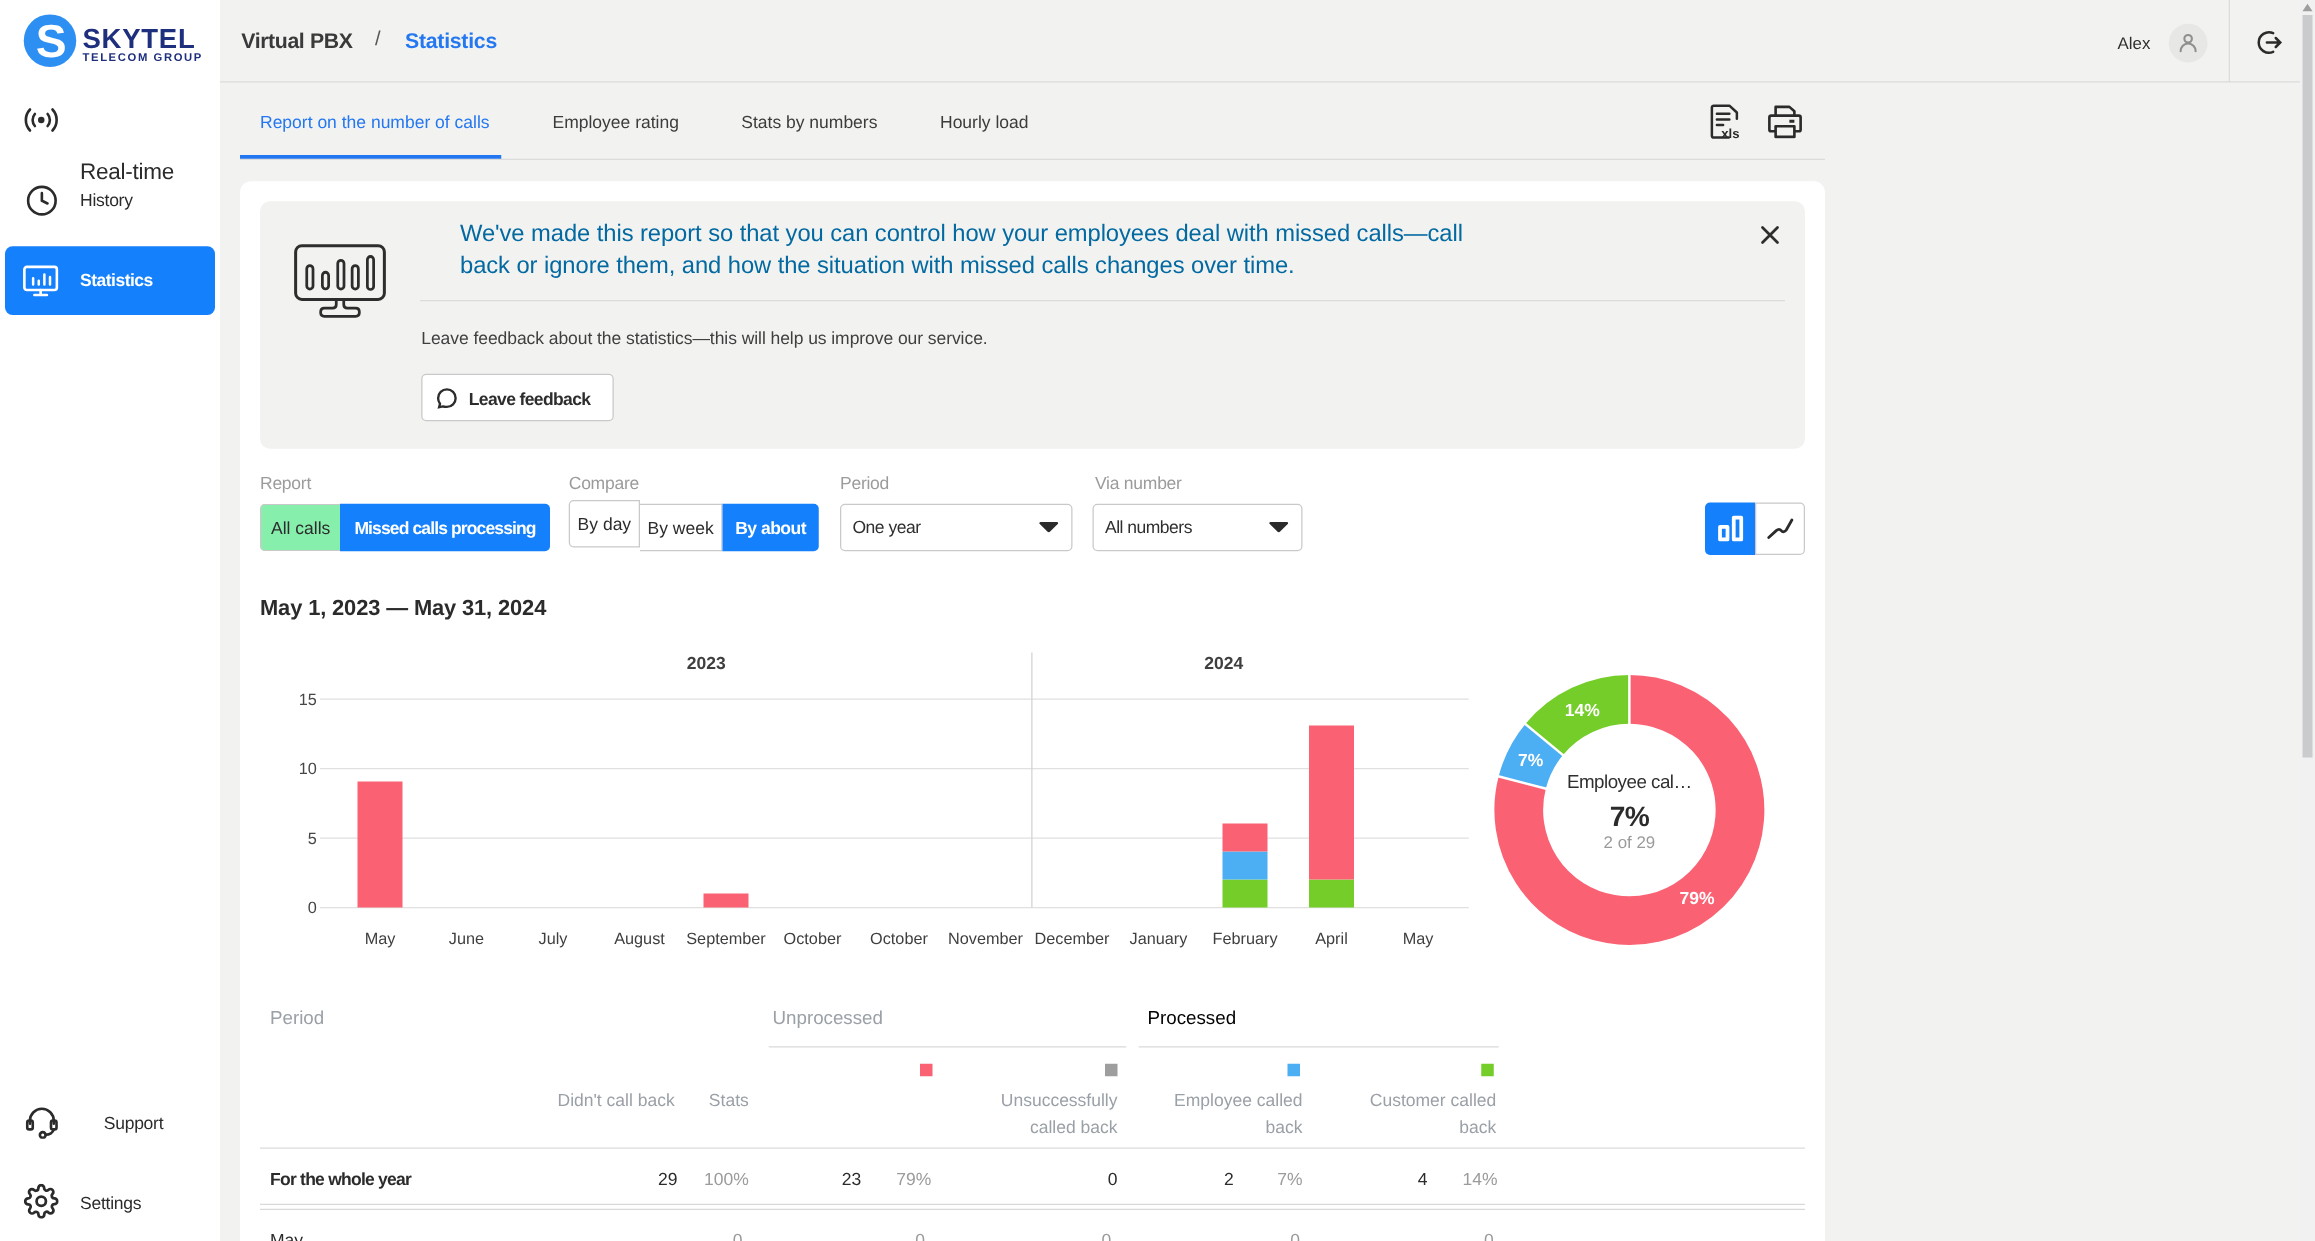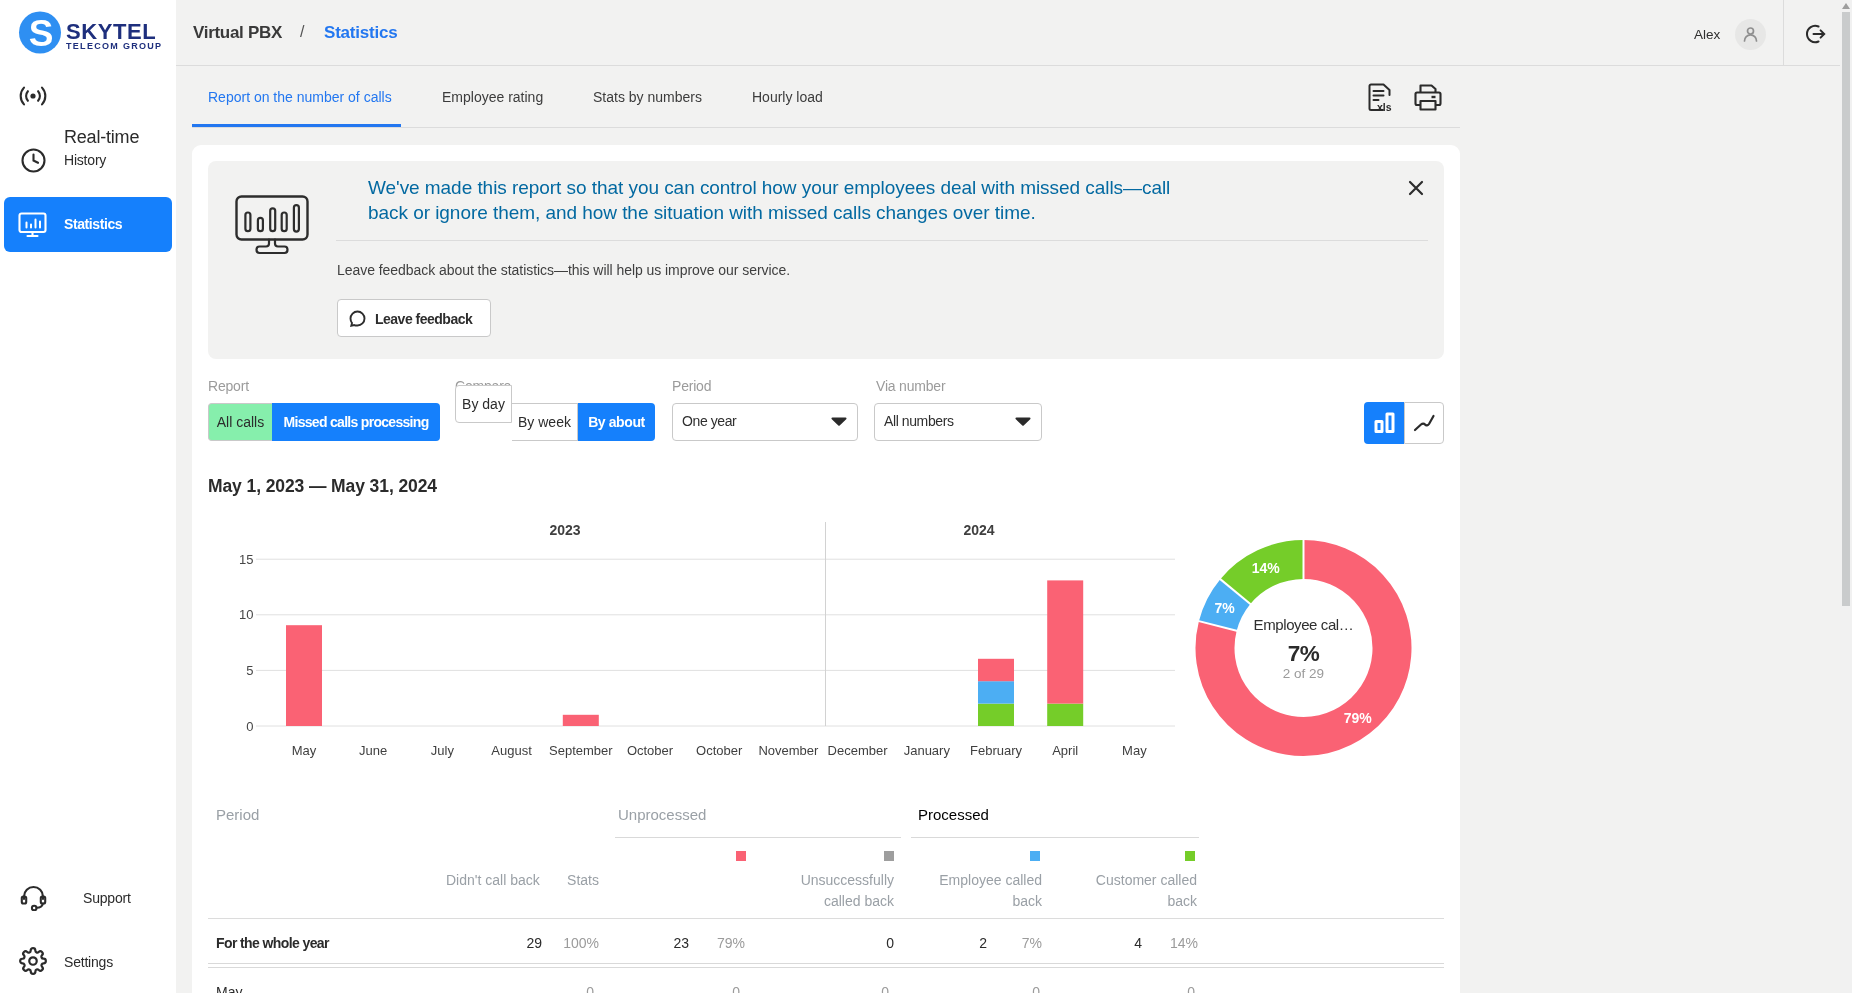--- a/index.html
+++ b/index.html
@@ -110,21 +110,21 @@
 </svg>
 
 <div class="abs" style="left:208px;top:378px;font-size:14px;letter-spacing:-0.2px;color:#9b9b9b;">Report</div>
 <div class="abs" style="left:455px;top:378px;font-size:14px;letter-spacing:-0.2px;color:#9b9b9b;">Compare</div>
 <div class="abs" style="left:672px;top:378px;font-size:14px;letter-spacing:-0.2px;color:#9b9b9b;">Period</div>
 <div class="abs" style="left:876px;top:378px;font-size:14px;letter-spacing:-0.2px;color:#9b9b9b;">Via number</div>
 
 <div class="abs" style="left:208px;top:403px;width:64px;height:38px;background:#86efac;border:1px solid #c9c9c9;border-radius:4px 0 0 4px;border-right:none;font-size:14px;color:#2c2c2c;display:flex;align-items:center;justify-content:center;">All calls</div>
 <div class="abs" style="left:272px;top:403px;width:168px;height:38px;background:#1580fc;border-radius:0 4px 4px 0;font-size:14px;font-weight:600;letter-spacing:-0.7px;color:#fff;display:flex;align-items:center;justify-content:center;white-space:nowrap;">Missed calls processing</div>
 
-<div class="abs" style="left:455px;top:385px;width:57px;height:38px;background:#fff;border:1px solid #c9c9c9;border-radius:4px 0 0 4px;font-size:14px;color:#2c2c2c;display:flex;align-items:center;justify-content:center;">By day</div>
+<div class="abs" style="left:455px;top:400px;width:57px;height:38px;background:#fff;border:1px solid #c9c9c9;border-radius:4px 0 0 4px;font-size:14px;color:#2c2c2c;display:flex;align-items:center;justify-content:center;">By day</div>
 <div class="abs" style="left:512px;top:403px;width:66px;height:38px;background:#fff;border:1px solid #c9c9c9;border-left:none;font-size:14px;color:#2c2c2c;display:flex;align-items:center;justify-content:center;">By week</div>
 <div class="abs" style="left:578px;top:403px;width:77px;height:38px;background:#1580fc;border-radius:0 4px 4px 0;font-size:14px;font-weight:600;letter-spacing:-0.4px;color:#fff;display:flex;align-items:center;justify-content:center;">By about</div>
 
 <div class="abs" style="left:672px;top:403px;width:186px;height:38px;background:#fff;border:1px solid #c9c9c9;border-radius:4px;"></div>
 <div class="abs" style="left:682px;top:413px;font-size:14px;letter-spacing:-0.4px;color:#2f2f2f;">One year</div>
 <svg class="abs" style="left:831px;top:417px;" width="16" height="9" viewBox="0 0 16 9">
     <polygon points="1.5,1.5 14.5,1.5 8,7.8" fill="#2b2b2b" stroke="#2b2b2b" stroke-width="2" stroke-linejoin="round"></polygon>
   </svg>
 <div class="abs" style="left:874px;top:403px;width:168px;height:38px;background:#fff;border:1px solid #c9c9c9;border-radius:4px;"></div>
 <div class="abs" style="left:884px;top:413px;font-size:14px;letter-spacing:-0.4px;color:#2f2f2f;">All numbers</div>

